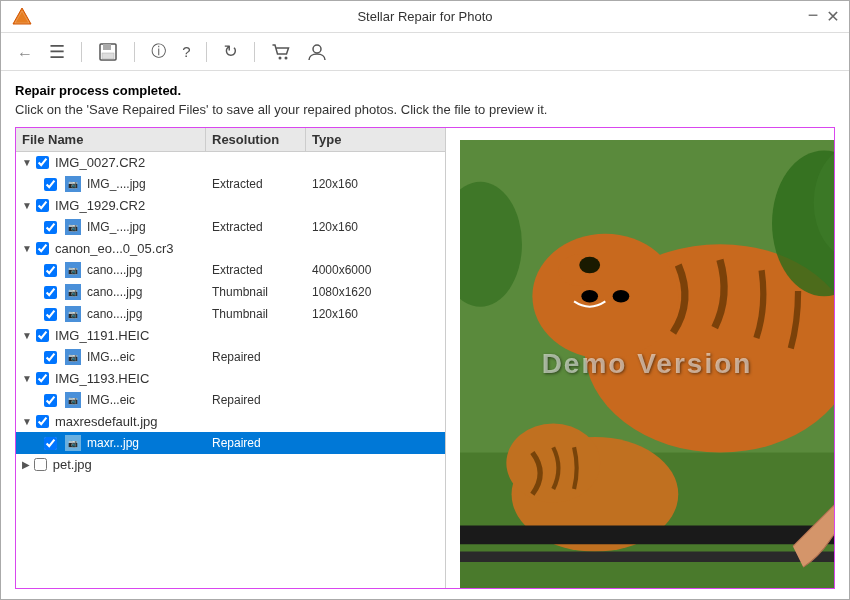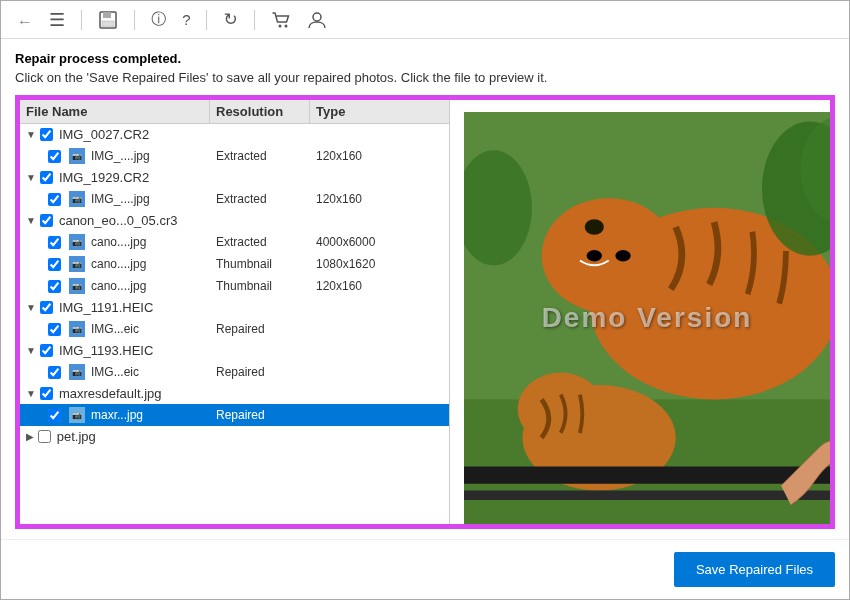--- a/index.html
+++ b/index.html
@@ -113,21 +113,21 @@
     .checkbox-label input[type="checkbox"] {
       width: 14px;
       height: 14px;
       cursor: pointer;
     }
     .main-area {
       display: flex;
       flex: 1;
       gap: 14px;
       overflow: hidden;
-      border: 5px solid #d946ef;
+      border: 1px solid #d946ef;
     }
     .file-list-panel {
       width: 430px;
       min-width: 430px;
       display: flex;
       flex-direction: column;
       border-right: 1px solid #ccc;
       overflow: hidden;
     }
     .file-list-header {
@@ -258,20 +258,34 @@
       cursor: pointer;
       border-radius: 2px;
       font-weight: 500;
     }
   </style>
 </head>
 <body>
 
 <div class="window">
 
+  <div class="title-bar" style="position:relative;">
+    <div class="title-bar-left">
+
+      <svg width="22" height="22" viewBox="0 0 22 22">
+        <polygon points="11,2 20,18 2,18" fill="#e67e22" stroke="#d35400" stroke-width="1"></polygon>
+        <polygon points="11,5 18,17 4,17" fill="none" stroke="white" stroke-width="0.5" opacity="0.4"></polygon>
+      </svg>
+    </div>
+    <span class="title-bar-title">Stellar Repair for Photo</span>
+    <div class="title-bar-controls">
+      <span class="title-btn" style="font-size:18px; margin-bottom:4px;">−</span>
+      <span class="title-btn" style="font-size:16px;">✕</span>
+    </div>
+  </div>
 
   <div class="toolbar">
     <span class="toolbar-btn" style="font-size:16px; color:#888;">←</span>
     <span class="toolbar-btn" style="font-size:18px;">☰</span>
     <div class="toolbar-separator"></div>
     <span class="toolbar-btn">
       <svg width="20" height="20" viewBox="0 0 20 20">
         <rect x="2" y="2" width="16" height="16" rx="1" fill="none" stroke="#555" stroke-width="1.5"></rect>
         <rect x="5" y="2" width="8" height="6" fill="#aaa"></rect>
         <rect x="4" y="11" width="12" height="6" fill="#ddd" stroke="#aaa" stroke-width="0.5"></rect>
@@ -469,16 +483,13 @@
 
           <ellipse cx="380" cy="80" rx="50" ry="70" fill="#2d6b1a" opacity="0.8"></ellipse>
           <ellipse cx="410" cy="60" rx="40" ry="55" fill="#3d7b2a" opacity="0.7"></ellipse>
           <ellipse cx="50" cy="100" rx="40" ry="60" fill="#2d6b1a" opacity="0.6"></ellipse>
         </svg>
         <div class="demo-watermark">Demo Version</div>
       </div>
     </div>
   </div>
 
-  <div class="bottom-bar">
-    <button class="save-btn">Save Repaired Files</button>
-  </div>
 </div>
 
 </body></html>

